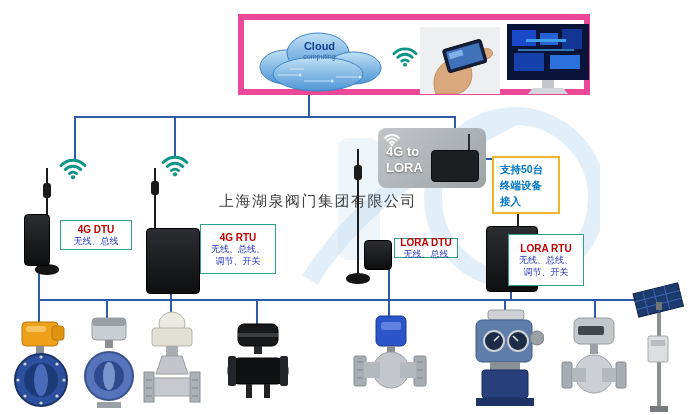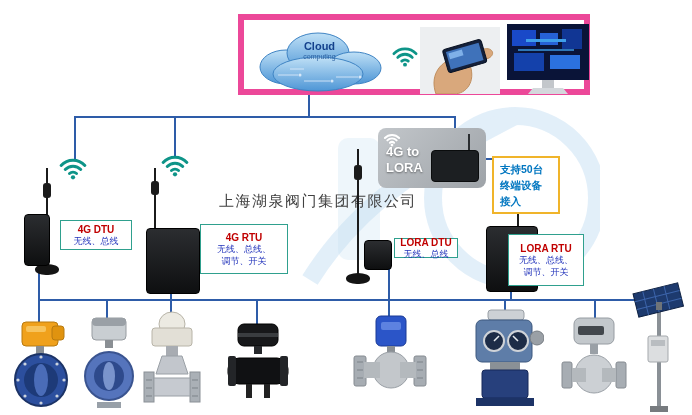--- a/index.html
+++ b/index.html
@@ -183,21 +183,21 @@
   <div class="note-box" style="left:492px;top:120px;width:68px;height:58px;margin-top:36px;">
     <div>支持50台</div>
     <div>终端设备</div>
     <div>接入</div>
   </div>
 
   <div class="label-box" style="left:60px;top:220px;width:72px;height:30px;">
     <span class="label-title">4G DTU</span>
     <span class="label-line">无线、总线</span>
   </div>
-  <div class="label-box" style="left:200px;top:224px;width:88px;height:50px;">
+  <div class="label-box" style="left:200px;top:224px;width:76px;height:50px;">
     <span class="label-title">4G RTU</span>
     <span class="label-line">无线、总线、</span>
     <span class="label-line">调节、开关</span>
   </div>
   <div class="label-box" style="left:394px;top:238px;width:64px;height:20px;">
     <span class="label-title">LORA DTU</span>
     <span class="label-line">无线、总线</span>
   </div>
   <div class="label-box" style="left:508px;top:234px;width:76px;height:52px;">
     <span class="label-title">LORA RTU</span>

